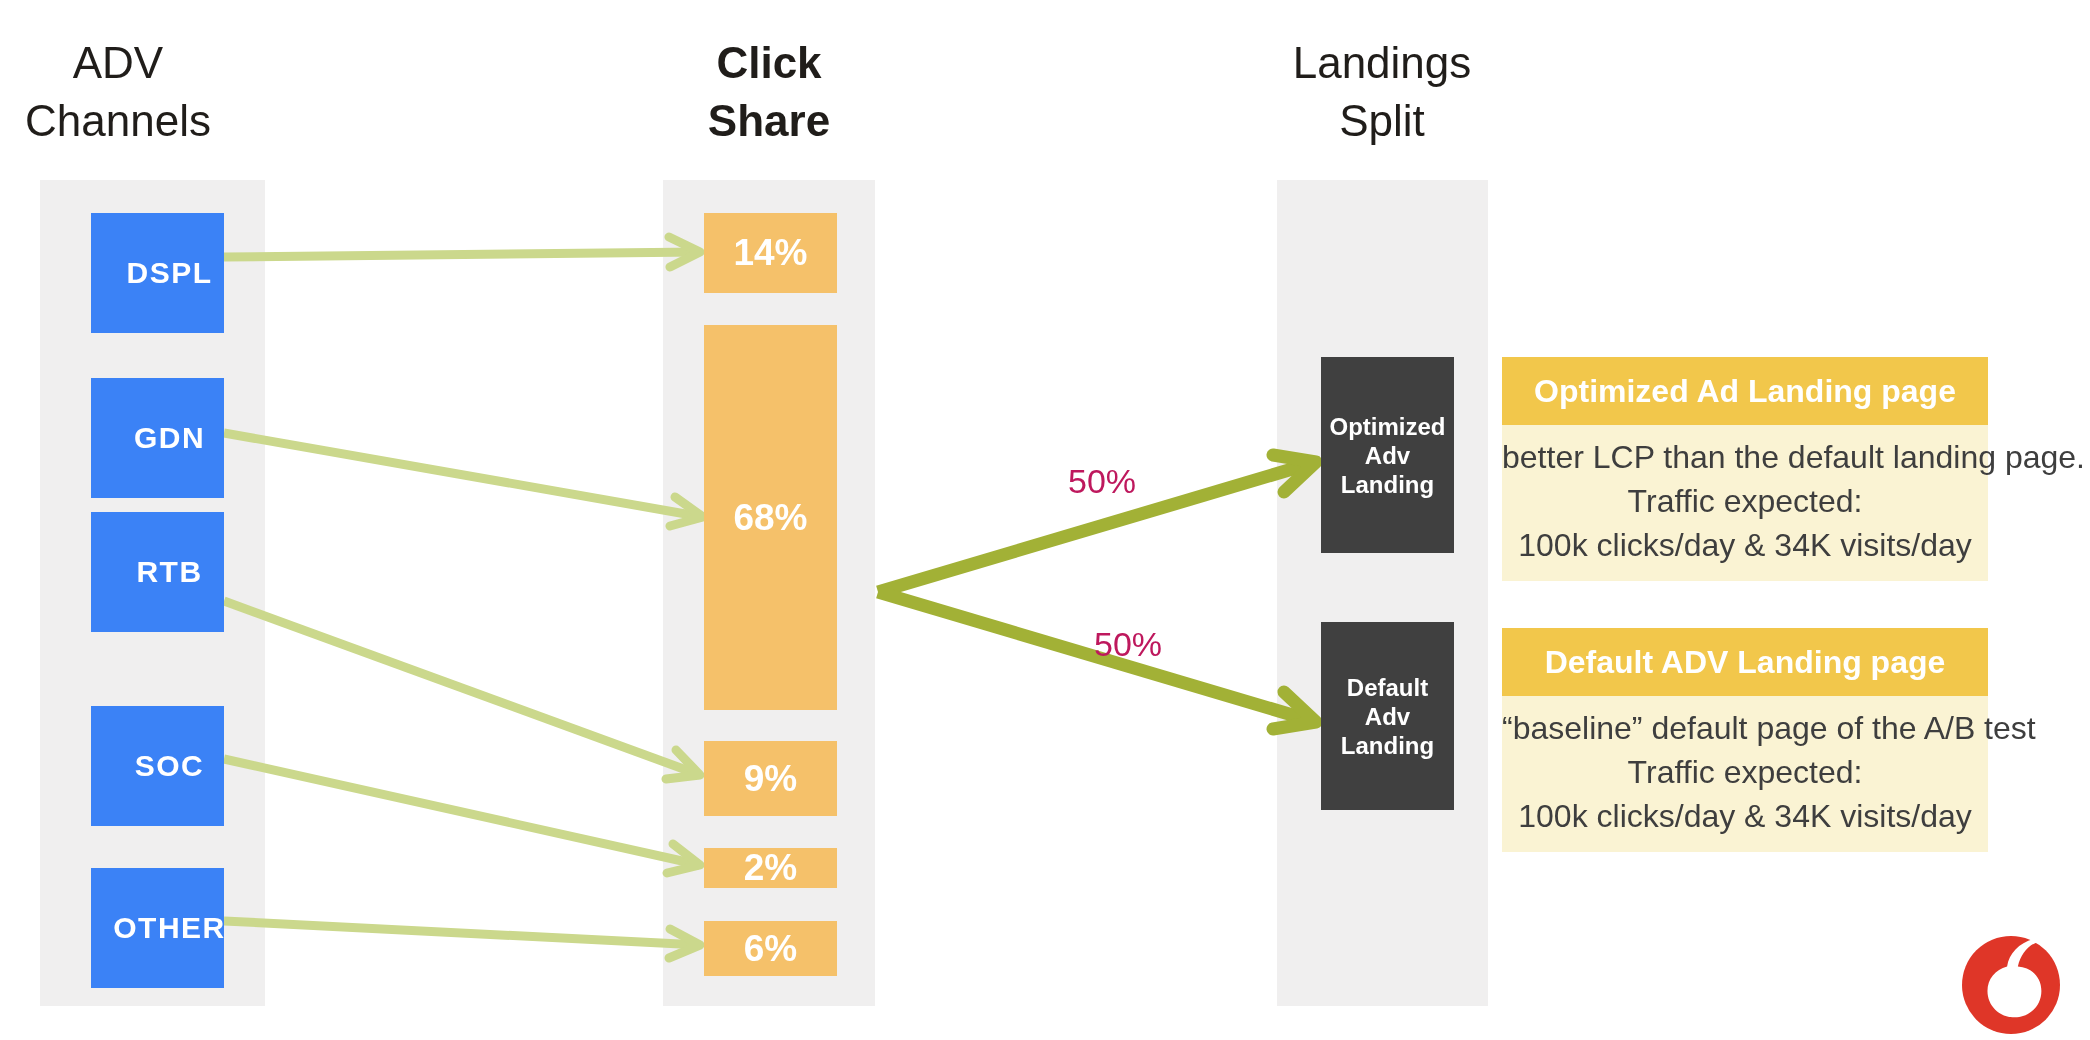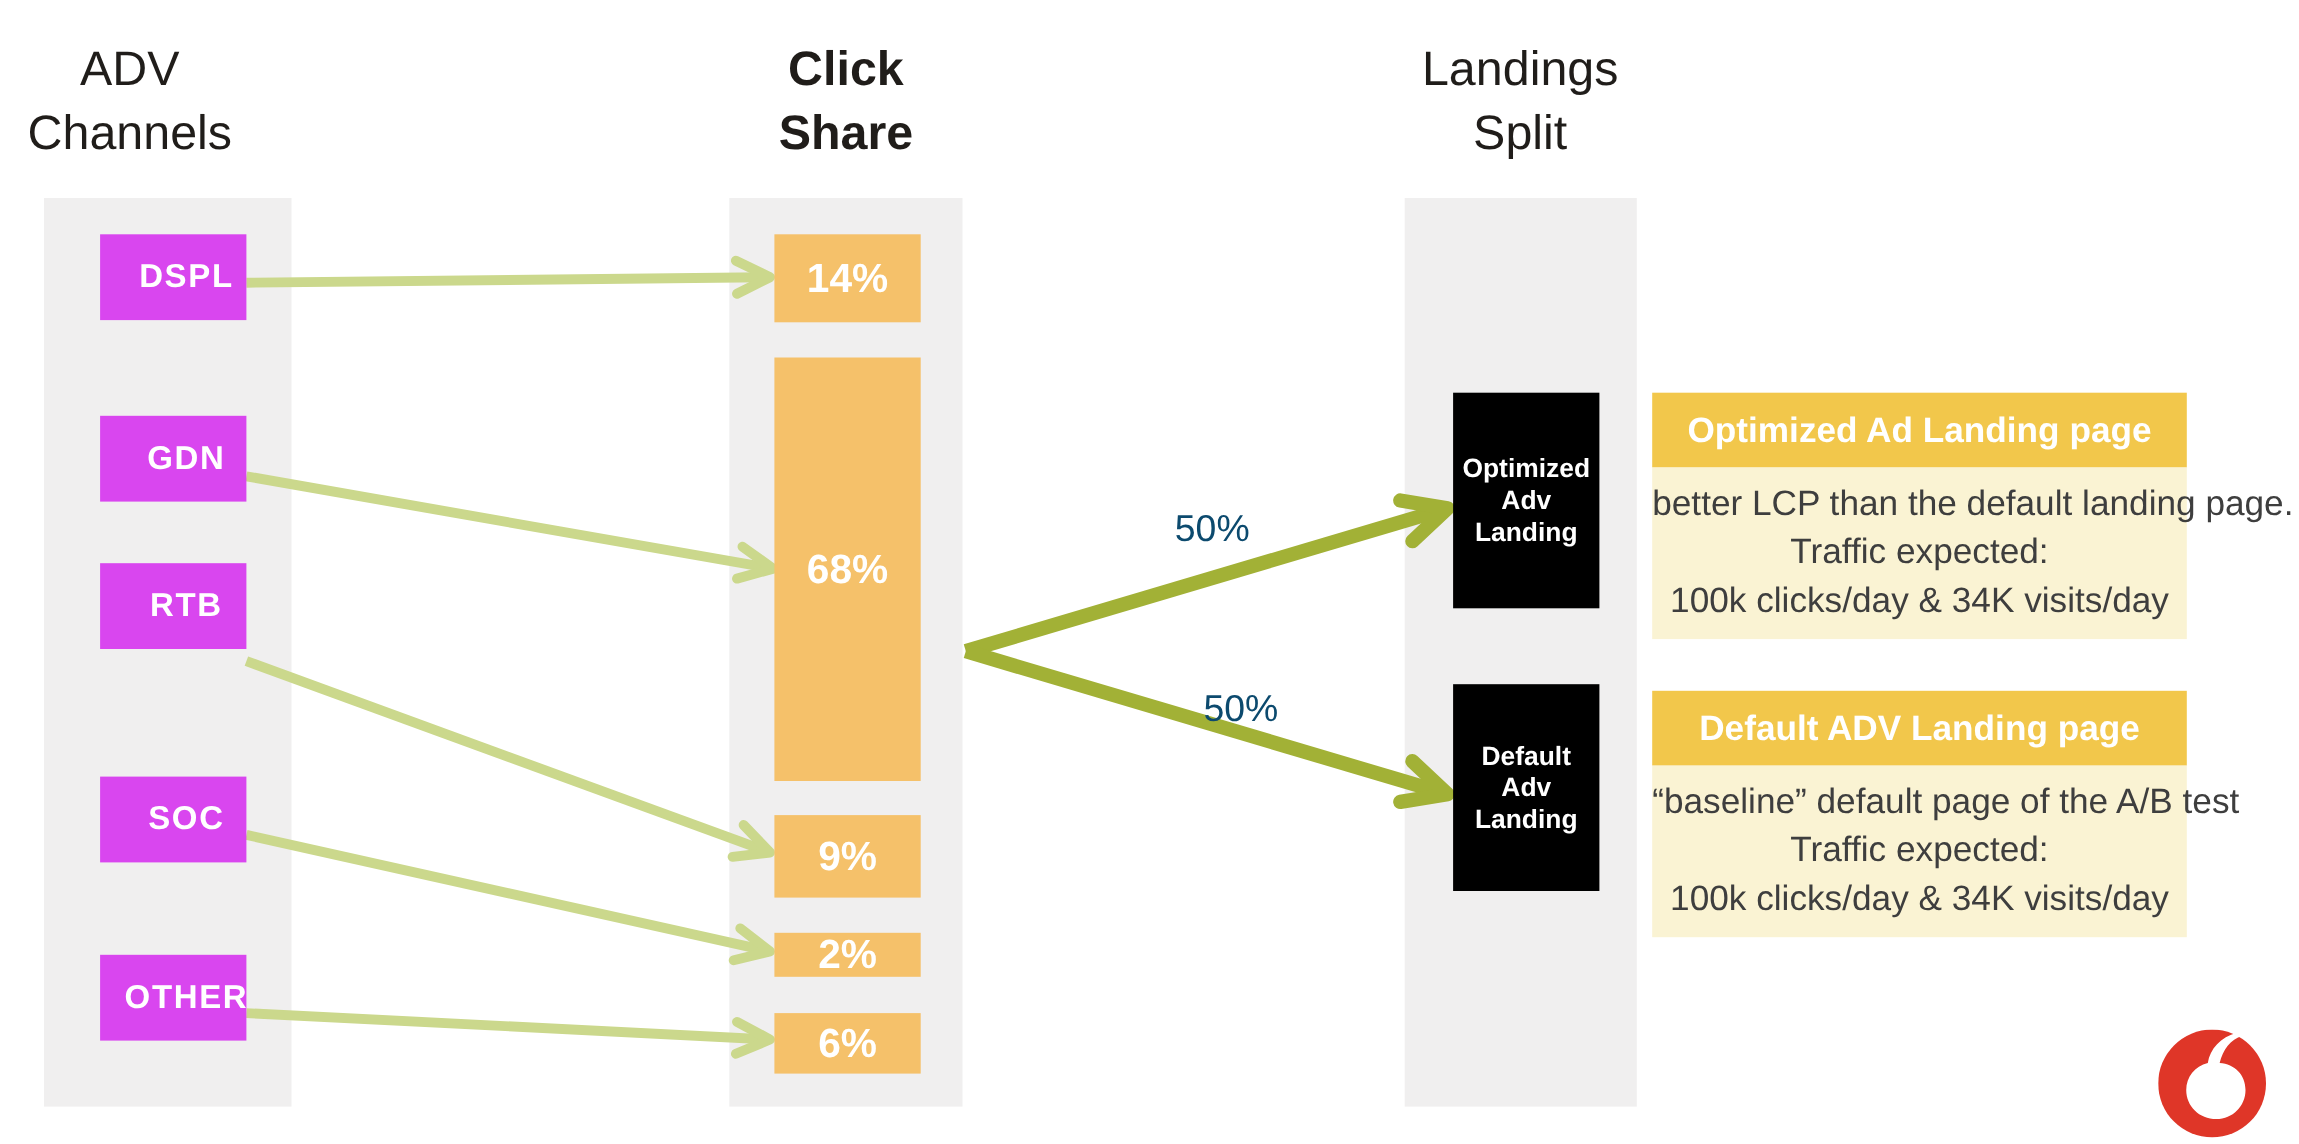--- a/index.html
+++ b/index.html
@@ -17,35 +17,35 @@
     font-size:44px;line-height:58px;color:#201D1A;font-weight:400;
   }
   #hdr-channels{left:8px;}
   #hdr-clickshare{left:659px;font-weight:bold;}
   #hdr-landings{left:1272px;}
 
   .box{
     position:absolute;display:flex;align-items:center;justify-content:center;
     color:#ffffff;font-weight:bold;text-align:center;box-sizing:border-box;
   }
-  .green{left:91px;width:133px;height:78px;background:#d946ef;font-size:30px;letter-spacing:1.5px;padding-left:24px;}
+  .green{left:91px;width:133px;height:120px;background:#3b82f6;font-size:30px;letter-spacing:1.5px;padding-left:24px;}
   #ch-dspl{top:213px;} #ch-gdn{top:378px;} #ch-rtb{top:512px;} #ch-soc{top:706px;} #ch-other{top:868px;}
 
   .orange{left:704px;width:133px;background:#F5C16A;font-size:37px;}
   #cs-14{top:213px;height:80px;text-align:right;}
   #cs-68{top:325px;height:385px;}
   #cs-9{top:741px;height:75px;}
   #cs-2{top:848px;height:40px;}
   #cs-6{top:921px;height:55px;}
 
-  .red{left:1321px;width:133px;background:#000000;font-size:24px;line-height:29px;padding:0 6px;}
+  .red{left:1321px;width:133px;background:#404040;font-size:24px;line-height:29px;padding:0 6px;}
   #land-opt{top:357px;height:196px;}
   #land-def{top:622px;height:188px;}
 
-  .pct-label{position:absolute;font-size:34px;color:#0c4a6e;font-weight:400;}
+  .pct-label{position:absolute;font-size:34px;color:#be185d;font-weight:400;}
   #split-top{left:1068px;top:462px;}
   #split-bottom{left:1094px;top:625px;}
 
   .card{position:absolute;left:1502px;width:486px;}
   #card-opt{top:357px;} #card-def{top:628px;border-radius:17px;}
   .card-header{
     background:#F2C74B;color:#ffffff;font-weight:bold;font-size:32px;height:68px;
     display:flex;align-items:center;justify-content:center;white-space:nowrap;
   }
   .card-body{

